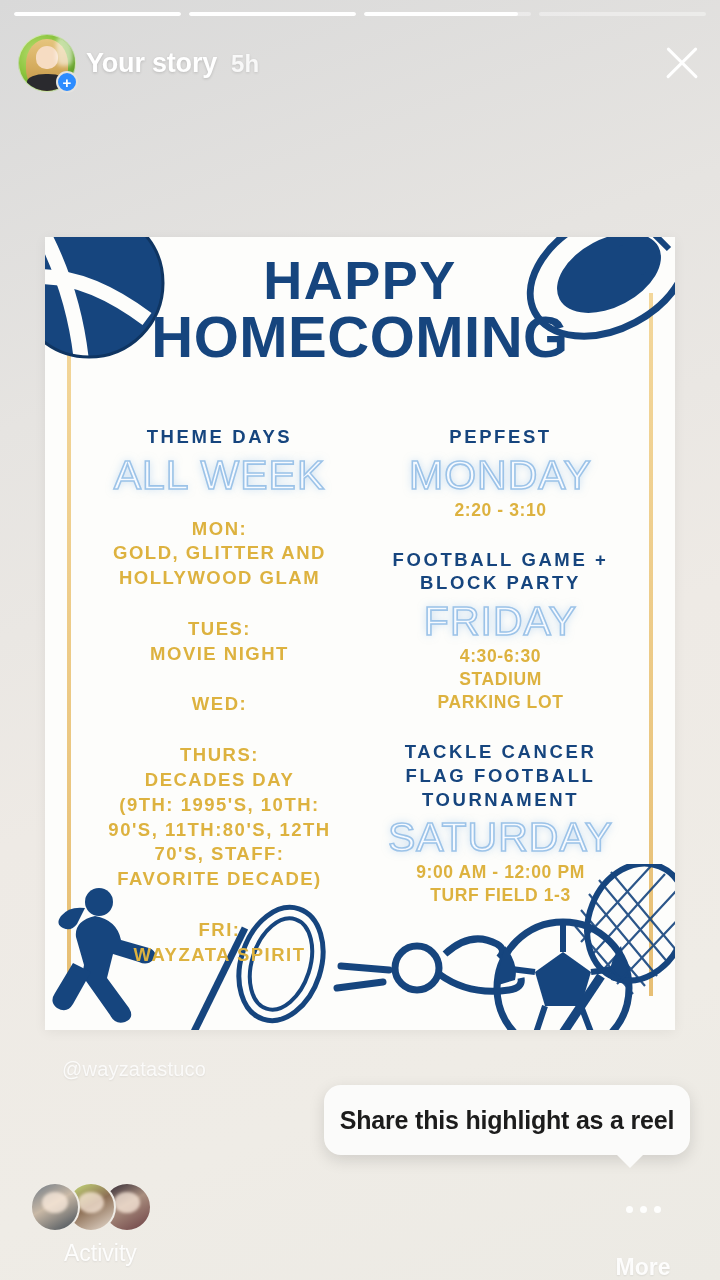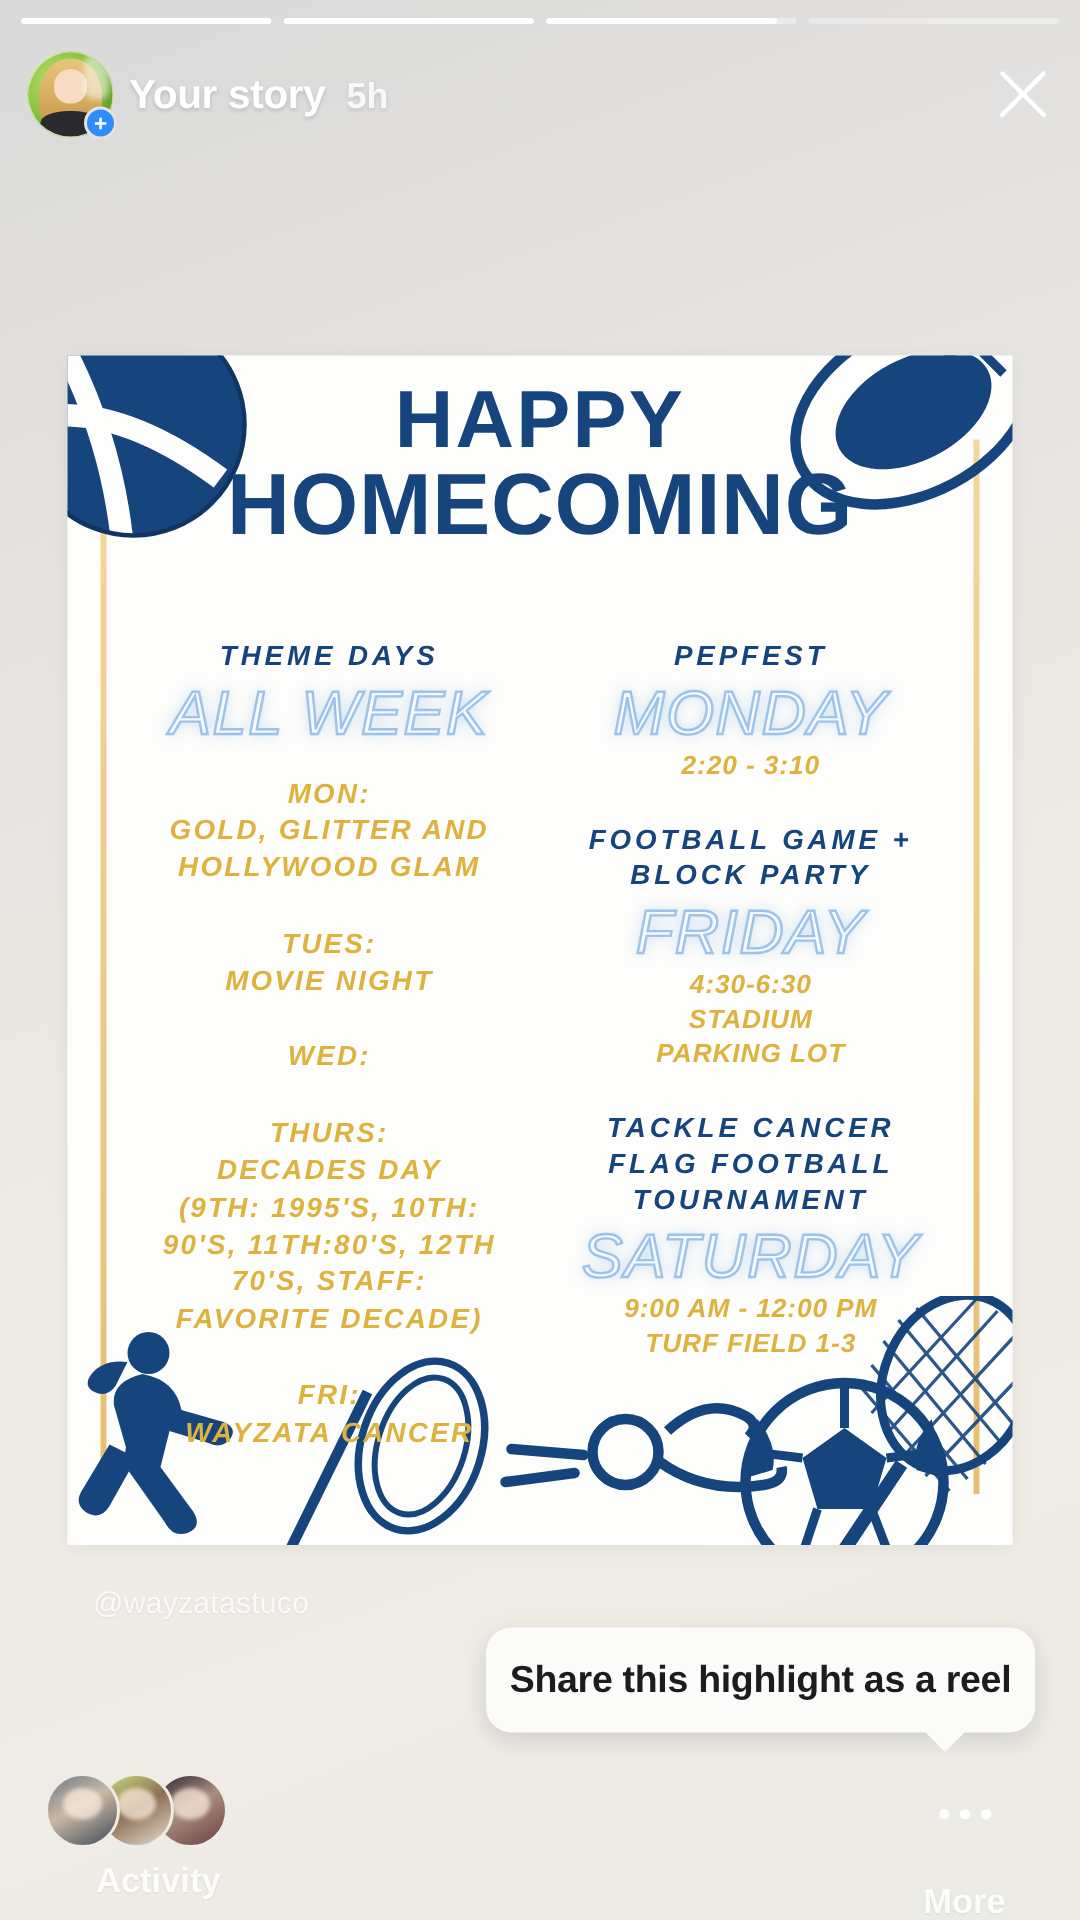--- a/index.html
+++ b/index.html
@@ -55,21 +55,21 @@
     box-shadow:0 2px 12px rgba(0,0,0,.06);
   }
   .rule-left, .rule-right { position:absolute; top:56px; bottom:34px; width:4px;
     background:linear-gradient(180deg,#f3d79b,#e7bf74); }
   .rule-left { left:22px; } .rule-right { right:22px; }
 
   .poster-title { position:absolute; left:0; right:0; top:18px; text-align:center; z-index:4; }
   .title-1 { color:#16457e; font-size:54px; font-weight:700; letter-spacing:1.5px; line-height:.96; }
   .title-2 { color:#16457e; font-size:58px; font-weight:700; letter-spacing:.5px; line-height:1.02; }
 
-  .columns { position:absolute; left:34px; right:34px; top:188px; display:flex; z-index:3;font-style:italic; }
+  .columns { position:absolute; left:34px; right:34px; top:188px; display:flex; z-index:3; }
   .col { flex:1; text-align:center; }
 
   .hdr-navy { color:#16457e; font-size:18.5px; font-weight:700; letter-spacing:2.6px; line-height:1.28; }
   .day-outline {
     font-size:41px; font-weight:400; letter-spacing:1px; line-height:1.12;
     color:#f6faff;
     -webkit-text-stroke:1.6px #9cc3e8;
     text-shadow:0 0 9px rgba(130,180,230,.55);
   }
   .gold { color:#ddb23f; font-size:18.5px; font-weight:700; letter-spacing:1.5px; line-height:1.34; }
@@ -109,21 +109,21 @@
   .av { position:absolute; top:0; width:50px; height:50px; border-radius:50%;
         border:2.5px solid #efece6; overflow:hidden; }
   .av:nth-child(1){ left:0;  background:linear-gradient(150deg,#6f7a86 0%,#c9b9a6 44%,#3f4a55 100%); z-index:3;}
   .av:nth-child(2){ left:36px;background:linear-gradient(150deg,#c8e07a 0%,#8d6f55 48%,#e8ddd2 100%); z-index:2;}
   .av:nth-child(3){ left:72px;background:linear-gradient(150deg,#2b2430 0%,#a98e7e 46%,#6c3f44 100%); z-index:1;}
   .av .hi { position:absolute; left:22%; top:18%; width:56%; height:46%;
             background:rgba(255,240,225,.7); border-radius:50%; filter:blur(1.5px); }
 
   .lbl { font-size:23px; color:rgba(255,255,255,.92); font-weight:400;
          text-shadow:0 1px 2px rgba(0,0,0,.08); }
-  .activity .lbl { position:absolute; left:34px; top:58px;font-weight:bold; }
+  .activity .lbl { position:absolute; left:34px; top:58px; }
 
   .highlight-btn { position:absolute; left:488px; top:4px; width:64px; text-align:center; }
   .hl-circle { width:58px; height:58px; border-radius:50%; border:2.5px dashed rgba(255,255,255,.9);
                display:flex; align-items:center; justify-content:center; margin:0 auto; }
   .heart { width:23px; height:21px; position:relative; }
   .heart::before,.heart::after { content:""; position:absolute; width:12px; height:18px;
     background:#fff; border-radius:10px 10px 0 0; top:0; }
   .heart::before { left:11px; transform:rotate(-45deg); transform-origin:0 100%; }
   .heart::after  { left:11px; transform:rotate(45deg);  transform-origin:0 100%; }
   .highlight-btn .lbl { display:block; margin-top:4px; }
@@ -245,21 +245,21 @@
       <div class="gold">WED:</div>
       <div class="gap-lg"></div>
       <div class="gold">THURS:</div>
       <div class="gold" style="white-space:pre-line">DECADES DAY
 (9TH: 1995'S, 10TH:
 90'S, 11TH:80'S, 12TH
 70'S, STAFF:
 FAVORITE DECADE)</div>
       <div class="gap-lg"></div>
       <div class="gold">FRI:</div>
-      <div class="gold" style="white-space:pre-line">WAYZATA CANCER</div>
+      <div class="gold" style="white-space:pre-line">WAYZATA SPIRIT</div>
     </div>
 
     <div class="col">
       <div class="hdr-navy blk" style="white-space:pre-line">PEPFEST</div>
       <div class="day-outline">MONDAY</div>
       <div class="gold-sm" style="white-space:pre-line">2:20 - 3:10</div>
       <div class="gap-lg"></div>
       <div class="hdr-navy blk" style="white-space:pre-line">FOOTBALL GAME +
 BLOCK PARTY</div>
       <div class="day-outline">FRIDAY</div>

